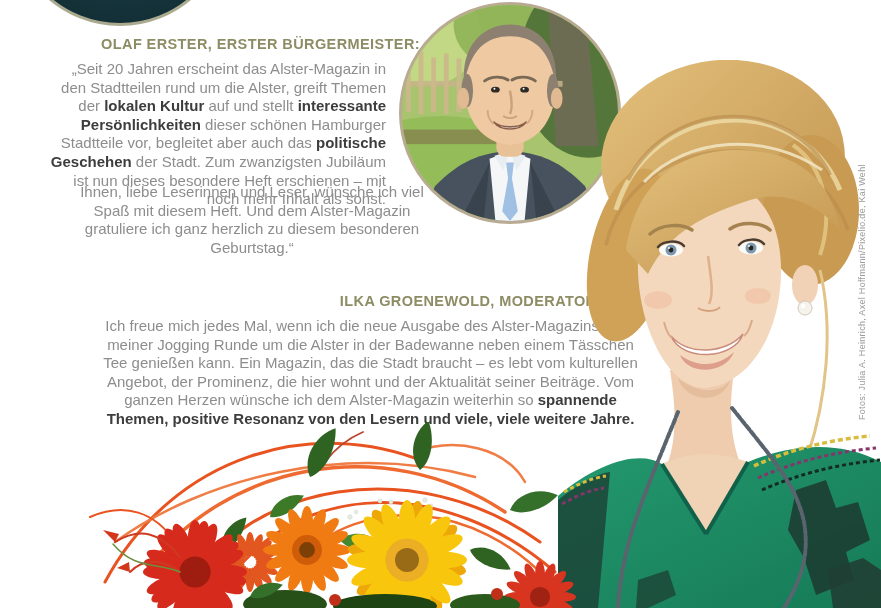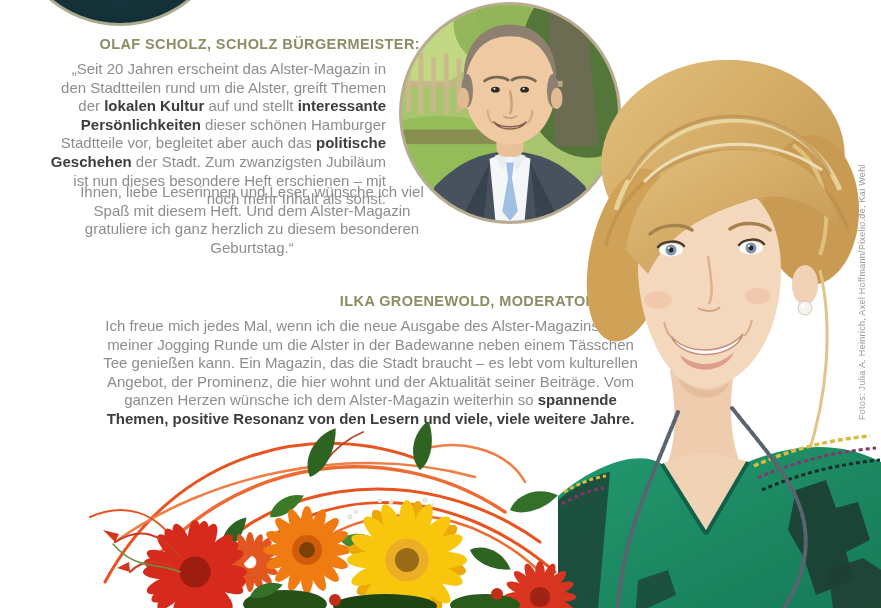--- a/index.html
+++ b/index.html
@@ -42,21 +42,21 @@
   .bouquet{position:absolute;left:85px;top:422px;width:530px;height:186px;}
   .bouquet svg{display:block;width:100%;height:100%;}
 </style>
 </head>
 <body>
 
 <div class="page">
 
   <div class="partial-circle" role="img" aria-label="Bottom edge of another circular portrait photo"></div>
 
-  <div class="sec-heading" id="scholz-heading">OLAF SCHOLZ, SCHOLZ BÜRGERMEISTER:</div>
+  <div class="sec-heading" id="scholz-heading">OLAF ERSTER, ERSTER BÜRGERMEISTER:</div>
 
   <div class="quote" id="scholz-quote-1"><span>„Seit 20 Jahren erscheint das Alster-Magazin in den Stadtteilen rund um die Alster, greift Themen der </span><span class="b">lokalen Kultur</span><span> auf und stellt </span><span class="b">interessante Persönlichkeiten</span><span> dieser schönen Hamburger Stadtteile vor, begleitet aber auch das </span><span class="b">politische Geschehen</span><span> der Stadt. Zum zwanzigsten Jubiläum ist nun dieses besondere Heft erschienen – mit noch mehr Inhalt als sonst.</span></div>
 
   <div class="quote" id="scholz-quote-2"><span>Ihnen, liebe Leserinnen und Leser, wünsche ich viel Spaß mit diesem Heft. Und dem Alster-Magazin gratuliere ich ganz herzlich zu diesem besonderen Geburtstag.“</span></div>
 
   <div class="circle-photo" role="img" aria-label="Portrait photo of Olaf Scholz in dark suit and light blue tie in front of a garden fence">
     <svg viewBox="0 0 222 222" xmlns="http://www.w3.org/2000/svg">
       <rect width="222" height="222" fill="#a8c46e"></rect>
       <circle cx="28" cy="30" r="52" fill="#c7dc8a" opacity="0.85"></circle>
       <circle cx="95" cy="20" r="42" fill="#8fb457" opacity="0.9"></circle>

